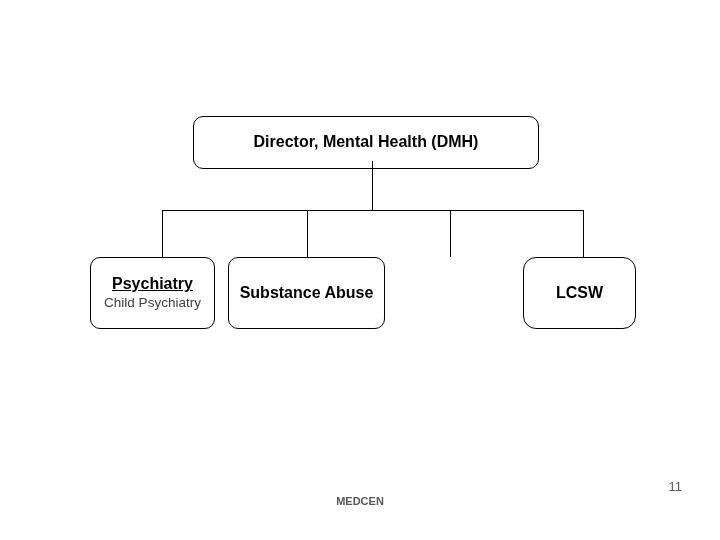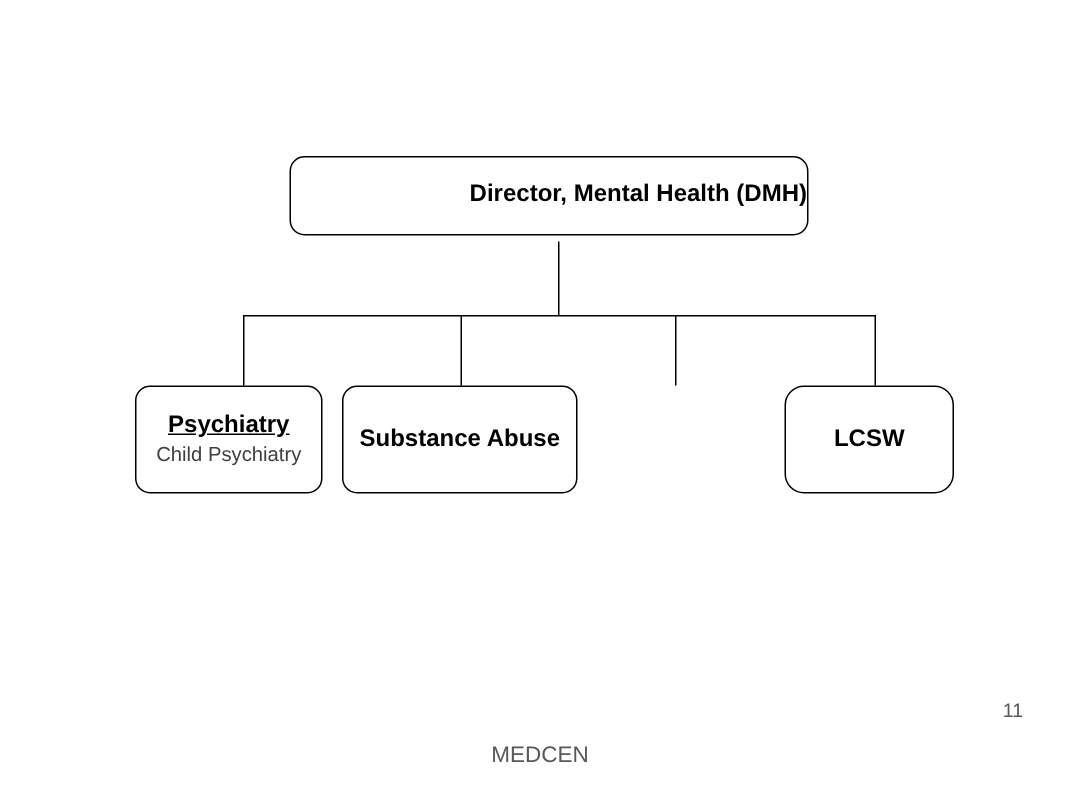--- a/index.html
+++ b/index.html
@@ -22,24 +22,23 @@
     border: 1.5px solid var(--box-border, #000000);
     border-radius: 10px;
     display: flex;
     flex-direction: column;
     align-items: center;
     justify-content: center;
     text-align: center;
   }
   .root-box {
     left: 193px;
-    top: 104px;
+    top: 116px;
     width: 346px;
     height: 53px;
-    align-items: flex-end;
   }
   .box-title {
     font-size: 16px;
     font-weight: bold;
     color: var(--title-text, #000000);
     line-height: 1.15;
     white-space: nowrap;
   }
   .underlined {
     text-decoration: underline;
@@ -71,27 +70,28 @@
   .conn-drop1 { left: 161.5px; top: 210px;   height: 47px; }
   .conn-drop2 { left: 306.5px; top: 210px;   height: 47px; }
   .conn-drop3 { left: 449.5px; top: 210px;   height: 47px; }
   .conn-drop4 { left: 582.5px; top: 210px;   height: 47px; }
   .footer-org {
     position: absolute;
     left: 0;
     right: 0;
     top: 495px;
     text-align: center;
-    font-size: 15px;
+    font-size: 11px;
     color: var(--footer-text, #595959);
+    font-weight: bold;
   }
   .footer-page {
     position: absolute;
     right: 38px;
-    top: 466px;
+    top: 479px;
     font-size: 13px;
     color: var(--footer-text, #595959);
     text-align: right;
   }
 </style>
 </head>
 <body>
 
 <div class="slide">
 

